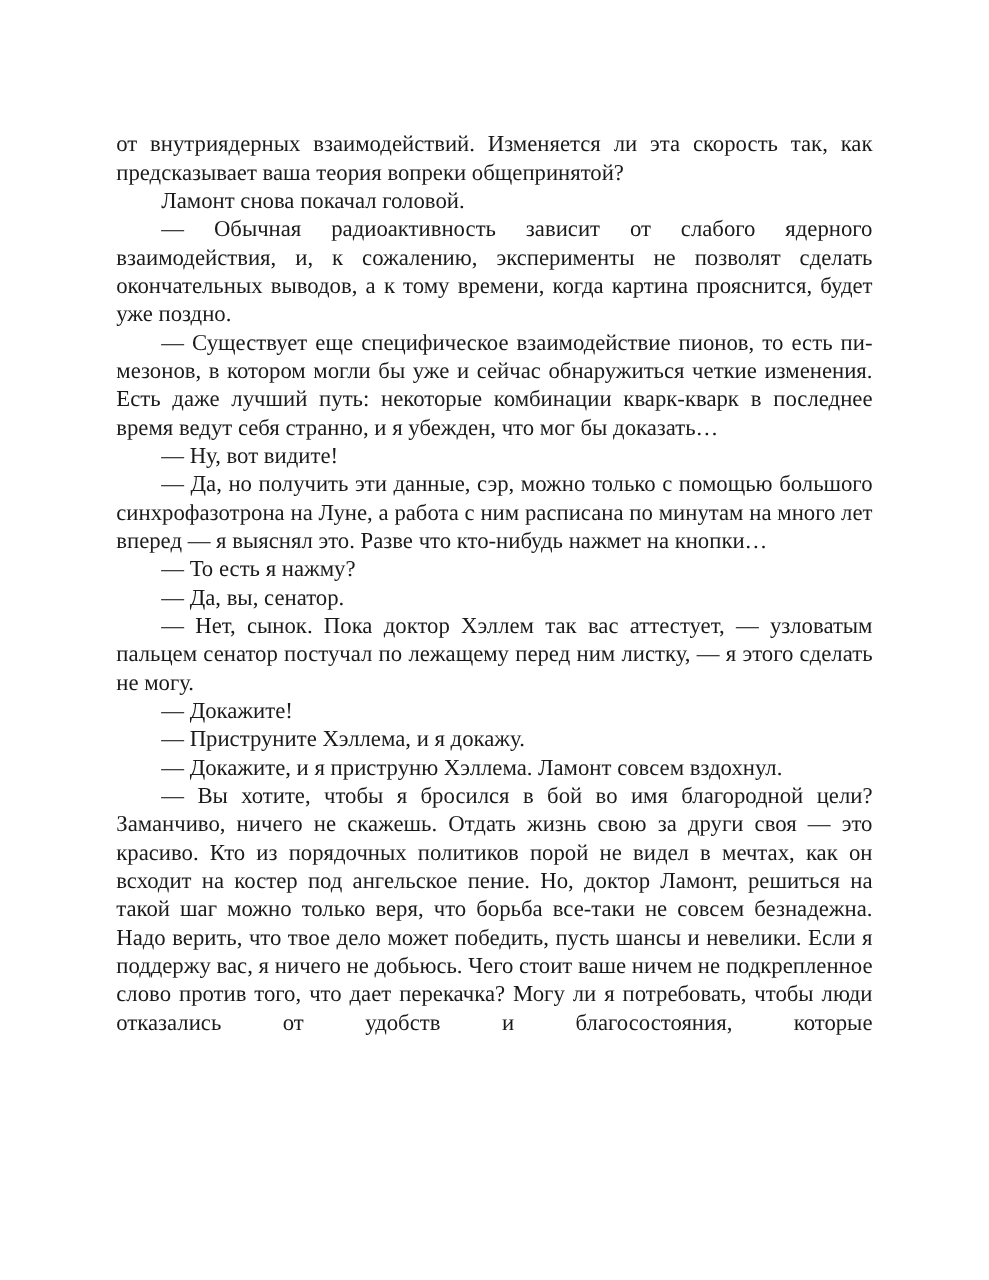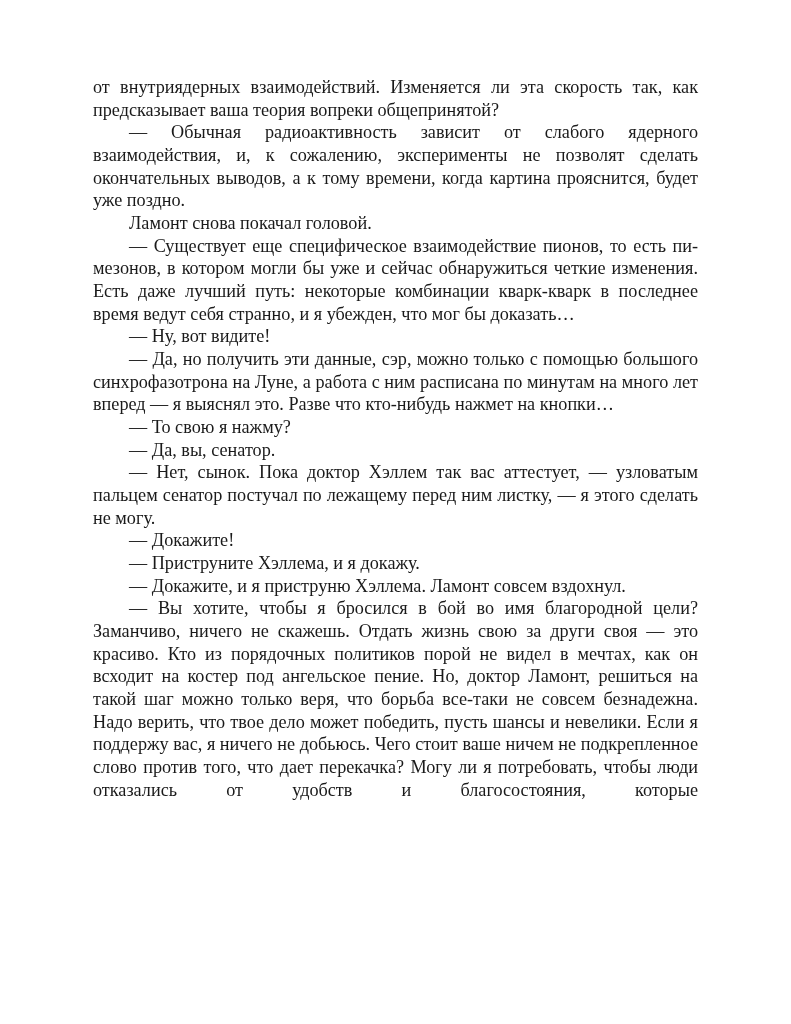--- a/index.html
+++ b/index.html
@@ -1,41 +1,41 @@
 <!DOCTYPE html>
 <html><head>
 <meta charset="utf-8">
 <style>
   html, body { margin: 0; padding: 0; background: #ffffff; }
   body { width: 791px; height: 1024px; position: relative; overflow: hidden; }
   .page {
     position: absolute;
     left: 93px;
-    top: 76px;
+    top: 104px;
     width: 605px;
     font-family: "Liberation Serif", serif;
     font-size: 18.2px;
     line-height: 22.67px;
     color: #1a1a1a;
     text-align: justify;
     hyphens: manual;
   }
   .page p { margin: 0; padding: 0; text-indent: 36px; }
   .page p.noindent { text-indent: 0; }
 </style>
 </head>
 <body>
 
 <div class="page">
   <p class="noindent">от внутриядерных взаимодействий. Изменяется ли эта скорость так, как предсказывает ваша теория вопреки общепринятой?</p>
+  <p>Ламонт снова покачал головой.</p>
   <p>— Обычная радиоактивность зависит от слабого ядерного взаимодействия, и, к сожалению, эксперименты не позволят сделать окончательных выводов, а к тому времени, когда картина прояснится, будет уже поздно.</p>
-  <p>Ламонт снова покачал головой.</p>
   <p>— Существует еще специфическое взаимодействие пионов, то есть пи-мезонов, в котором могли бы уже и сейчас обнаружиться четкие изменения. Есть даже лучший путь: некоторые комбинации кварк-кварк в последнее время ведут себя странно, и я убежден, что мог бы доказать…</p>
   <p>— Ну, вот видите!</p>
   <p>— Да, но получить эти данные, сэр, можно только с помощью большого синхрофазотрона на Луне, а работа с ним расписана по минутам на много лет вперед — я выяснял это. Разве что кто-нибудь нажмет на кнопки…</p>
-  <p>— То свою я нажму?</p>
+  <p>— То есть я нажму?</p>
   <p>— Да, вы, сенатор.</p>
   <p>— Нет, сынок. Пока доктор Хэллем так вас аттестует, — узловатым пальцем сенатор постучал по лежащему перед ним листку, — я этого сделать не могу.</p>
   <p>— Докажите!</p>
   <p>— Приструните Хэллема, и я докажу.</p>
   <p>— Докажите, и я приструню Хэллема. Ламонт совсем вздохнул.</p>
   <p style="text-align-last: justify;">— Вы хотите, чтобы я бросился в бой во имя благородной цели? Заманчиво, ничего не скажешь. Отдать жизнь свою за други своя — это красиво. Кто из порядочных политиков порой не видел в мечтах, как он всходит на костер под ангельское пение. Но, доктор Ламонт, решиться на такой шаг можно только веря, что борьба все-таки не совсем безнадежна. Надо верить, что твое дело может победить, пусть шансы и невелики. Если я поддержу вас, я ничего не добьюсь. Чего стоит ваше ничем не подкрепленное слово против того, что дает перекачка? Могу ли я потребовать, чтобы люди отказались от удобств и благосостояния, которые</p>
 </div>
 
 </body></html>

